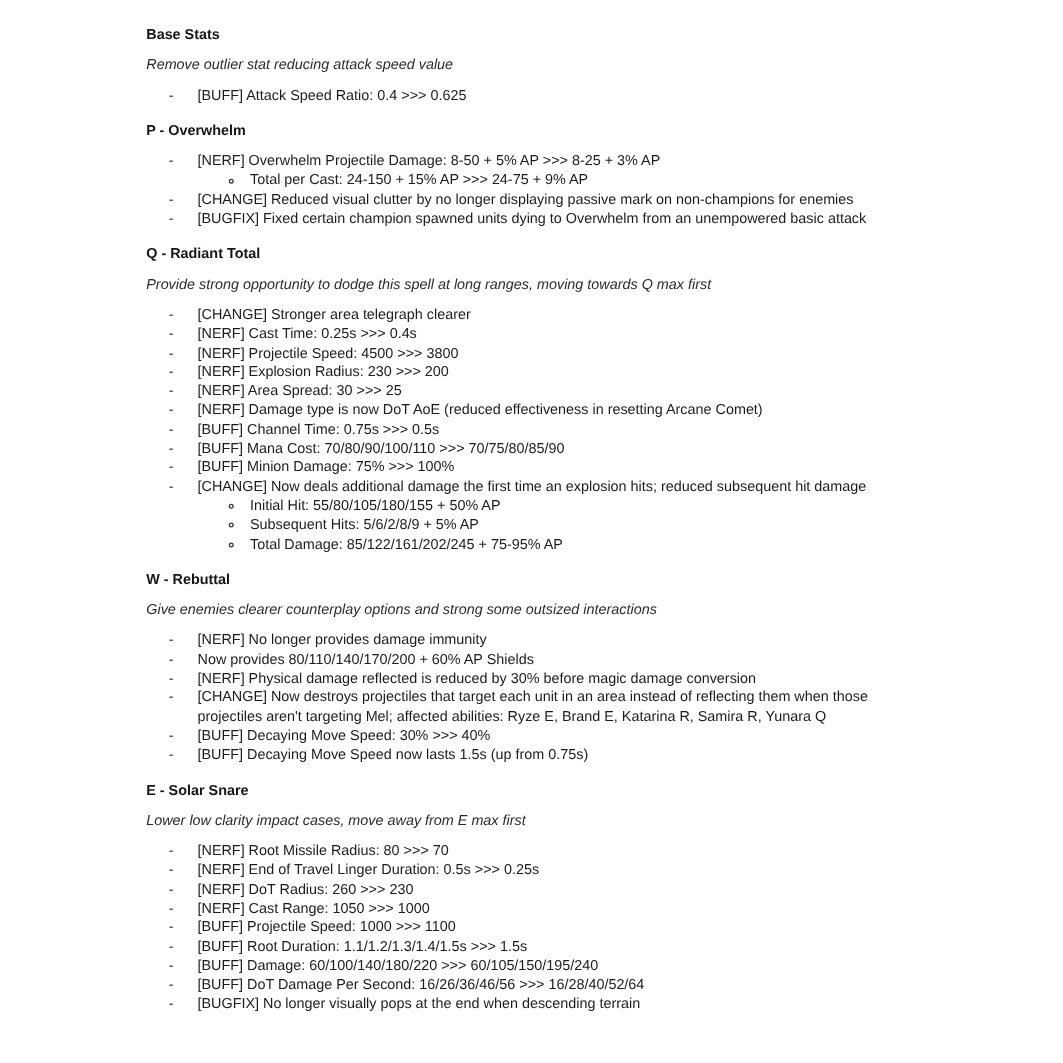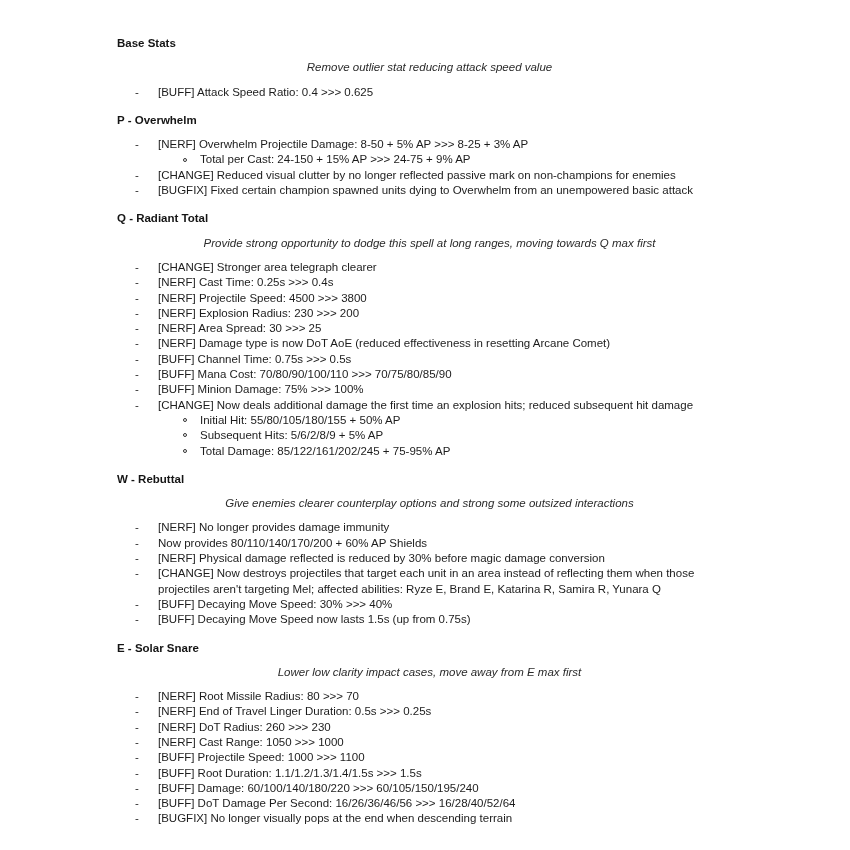--- a/index.html
+++ b/index.html
@@ -25,26 +25,25 @@
     line-height: 15.3px;
   }
   .section-heading {
     font-weight: 700;
     font-size: 11.5px;
     line-height: 15.3px;
     margin: 13px 0 9px 0;
     color: #151515;
   }
   .section:first-child .section-heading {
-    margin-top: 15px;
+    margin-top: 0;
   }
   .section-desc {
     margin: 0 0 9px 0;
     color: #2a2a2a;
-    text-align: center;
   }
   .section-desc.italic {
     font-style: italic;
   }
   .change-list {
     margin: 0 0 9px 0;
   }
   .li {
     position: relative;
     padding-left: 41px;
@@ -79,21 +78,21 @@
       <p class="section-desc italic">Remove outlier stat reducing attack speed value</p>
       <div class="change-list">
         <div class="li"><span class="marker-dash">-</span><span class="li-text">[BUFF] Attack Speed Ratio: 0.4 &gt;&gt;&gt; 0.625</span></div>
       </div>
     </section>
     <section class="section">
       <h3 class="section-heading">P - Overwhelm</h3>
       <div class="change-list">
         <div class="li"><span class="marker-dash">-</span><span class="li-text">[NERF] Overwhelm Projectile Damage: 8-50 + 5% AP &gt;&gt;&gt; 8-25 + 3% AP</span></div>
         <div class="li sub"><span class="marker-circle"></span><span class="li-text">Total per Cast: 24-150 + 15% AP &gt;&gt;&gt; 24-75 + 9% AP</span></div>
-        <div class="li"><span class="marker-dash">-</span><span class="li-text">[CHANGE] Reduced visual clutter by no longer reflected passive mark on non-champions for enemies</span></div>
+        <div class="li"><span class="marker-dash">-</span><span class="li-text">[CHANGE] Reduced visual clutter by no longer displaying passive mark on non-champions for enemies</span></div>
         <div class="li"><span class="marker-dash">-</span><span class="li-text">[BUGFIX] Fixed certain champion spawned units dying to Overwhelm from an unempowered basic attack</span></div>
       </div>
     </section>
     <section class="section">
       <h3 class="section-heading">Q - Radiant Total</h3>
       <p class="section-desc italic">Provide strong opportunity to dodge this spell at long ranges, moving towards Q max first</p>
       <div class="change-list">
         <div class="li"><span class="marker-dash">-</span><span class="li-text">[CHANGE] Stronger area telegraph clearer</span></div>
         <div class="li"><span class="marker-dash">-</span><span class="li-text">[NERF] Cast Time: 0.25s &gt;&gt;&gt; 0.4s</span></div>
         <div class="li"><span class="marker-dash">-</span><span class="li-text">[NERF] Projectile Speed: 4500 &gt;&gt;&gt; 3800</span></div>

